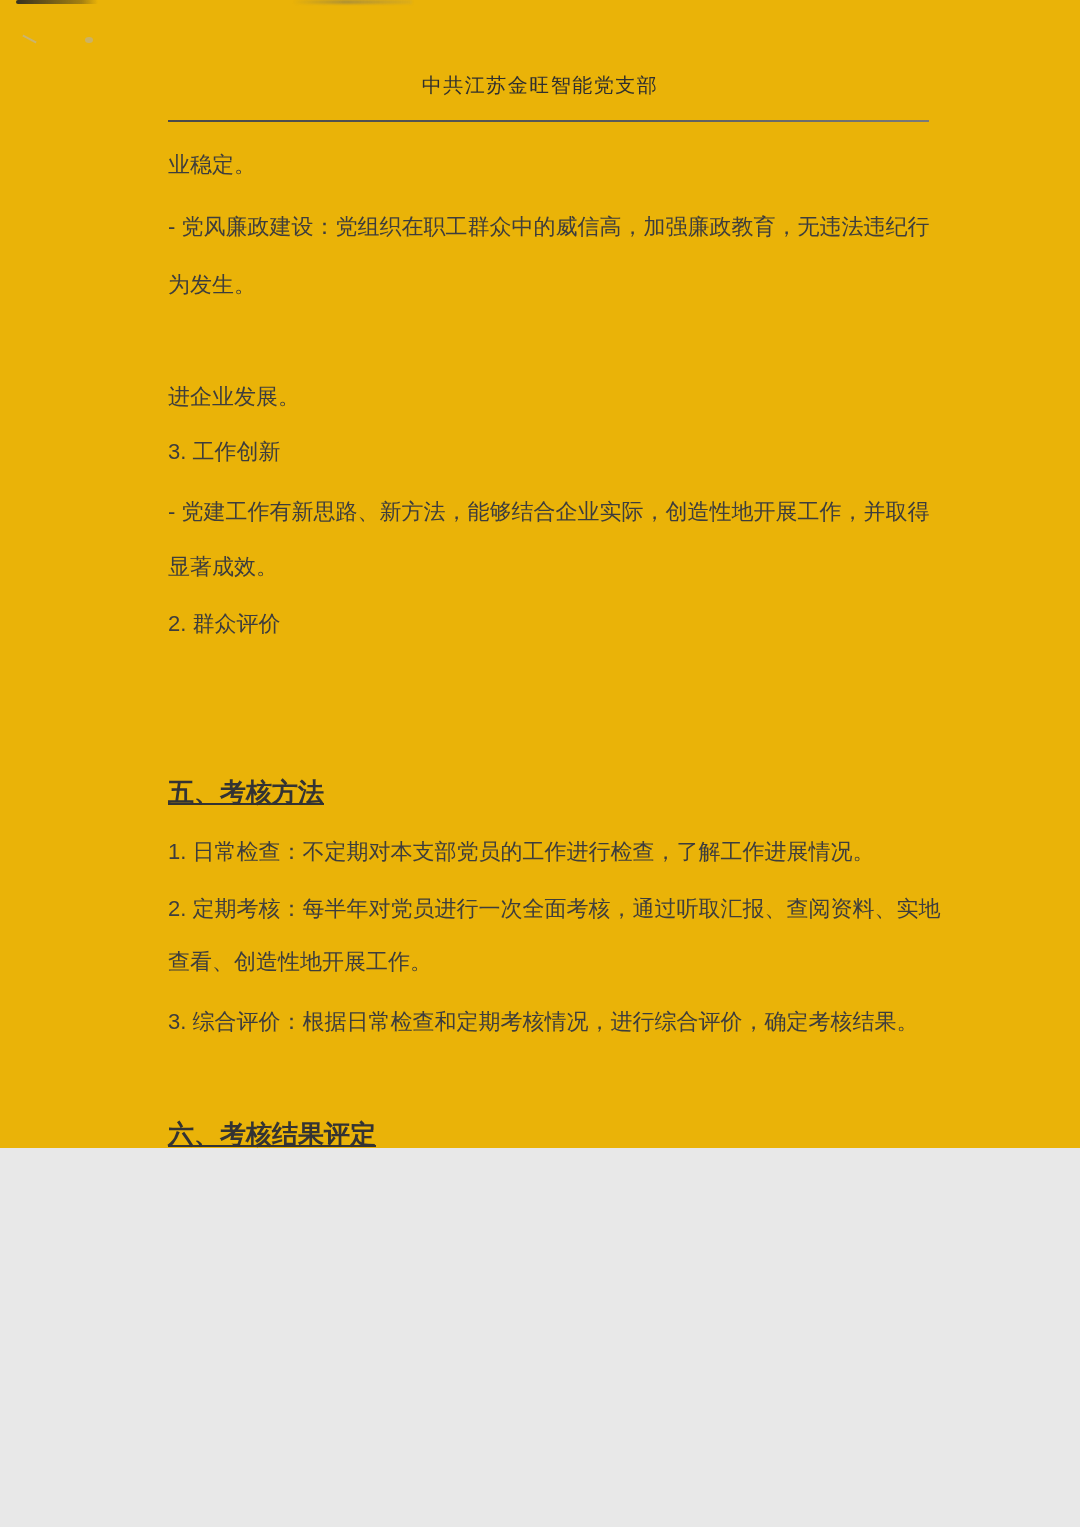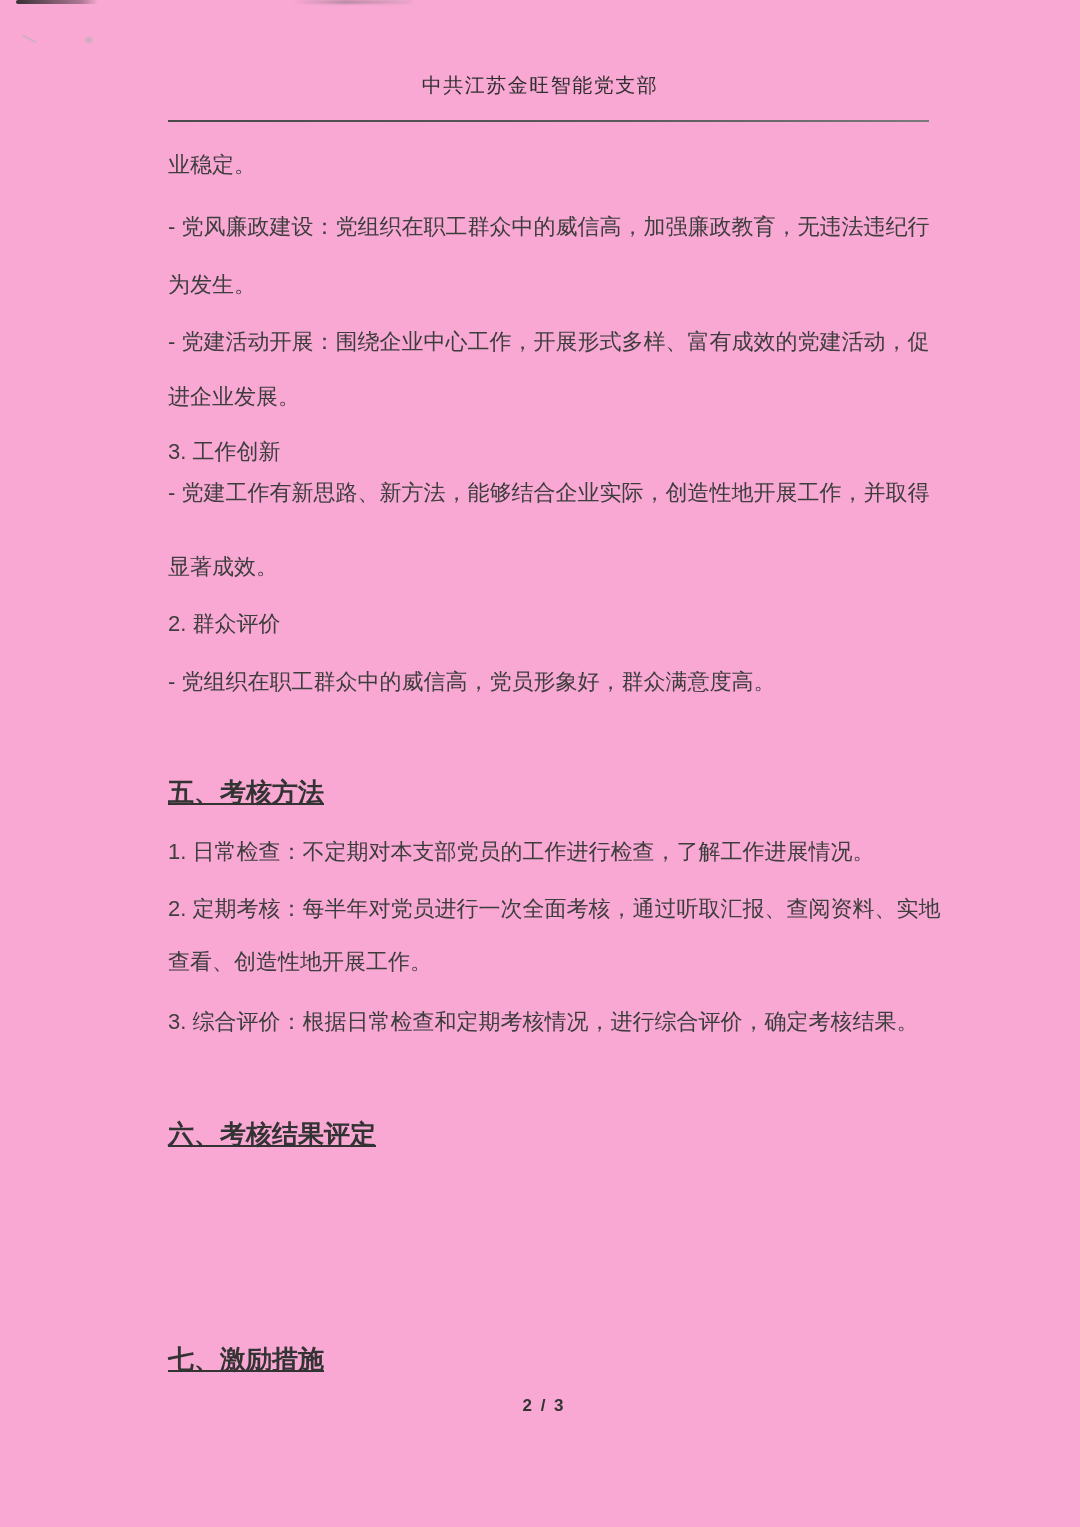--- a/index.html
+++ b/index.html
@@ -3,23 +3,23 @@
 <meta charset="utf-8">
 <style>
   html, body {
     margin: 0;
     padding: 0;
     background: #e8e8e8;
   }
   .page {
     position: relative;
     width: 1080px;
-    height: 1527px;
+    height: 1148px;
     margin: 0 auto;
-    background: #f9a8d4;
+    background: #eab308;
     overflow: hidden;
     font-family: "Liberation Sans", "DejaVu Sans", sans-serif;
   }
   
   .doc-header {
     position: absolute;
     top: 72px;
     left: 0;
     right: 0;
     text-align: center;
@@ -100,27 +100,25 @@
   <div class="artifact streak-mid"></div>
   <div class="artifact tick-mark"></div>
   <div class="artifact dot-mark"></div>
 
   <div class="doc-header">中共江苏金旺智能党支部</div>
   <div class="header-rule"></div>
 
   <div class="line body" style="top:138px">业稳定。</div>
   <div class="line body" style="top:200px">- 党风廉政建设：党组织在职工群众中的威信高，加强廉政教育，无违法违纪行</div>
   <div class="line body" style="top:258px">为发生。</div>
-  <div class="line body" style="top:315px">- 党建活动开展：围绕企业中心工作，开展形式多样、富有成效的党建活动，促</div>
   <div class="line body" style="top:370px">进企业发展。</div>
   <div class="line body" style="top:425px">3. 工作创新</div>
-  <div class="line body" style="top:466px">- 党建工作有新思路、新方法，能够结合企业实际，创造性地开展工作，并取得</div>
+  <div class="line body" style="top:485px">- 党建工作有新思路、新方法，能够结合企业实际，创造性地开展工作，并取得</div>
   <div class="line body" style="top:540px">显著成效。</div>
   <div class="line body" style="top:597px">2. 群众评价</div>
-  <div class="line body" style="top:655px">- 党组织在职工群众中的威信高，党员形象好，群众满意度高。</div>
   <div class="line heading" style="top:763px">五、考核方法</div>
   <div class="line body" style="top:825px">1. 日常检查：不定期对本支部党员的工作进行检查，了解工作进展情况。</div>
   <div class="line body" style="top:882px">2. 定期考核：每半年对党员进行一次全面考核，通过听取汇报、查阅资料、实地</div>
   <div class="line body" style="top:935px">查看、创造性地开展工作。</div>
   <div class="line body" style="top:995px">3. 综合评价：根据日常检查和定期考核情况，进行综合评价，确定考核结果。</div>
   <div class="line heading" style="top:1105px">六、考核结果评定</div>
   <div class="line heading" style="top:1330px">七、激励措施</div>
 
   <div class="page-number">2 / 3</div>
 

